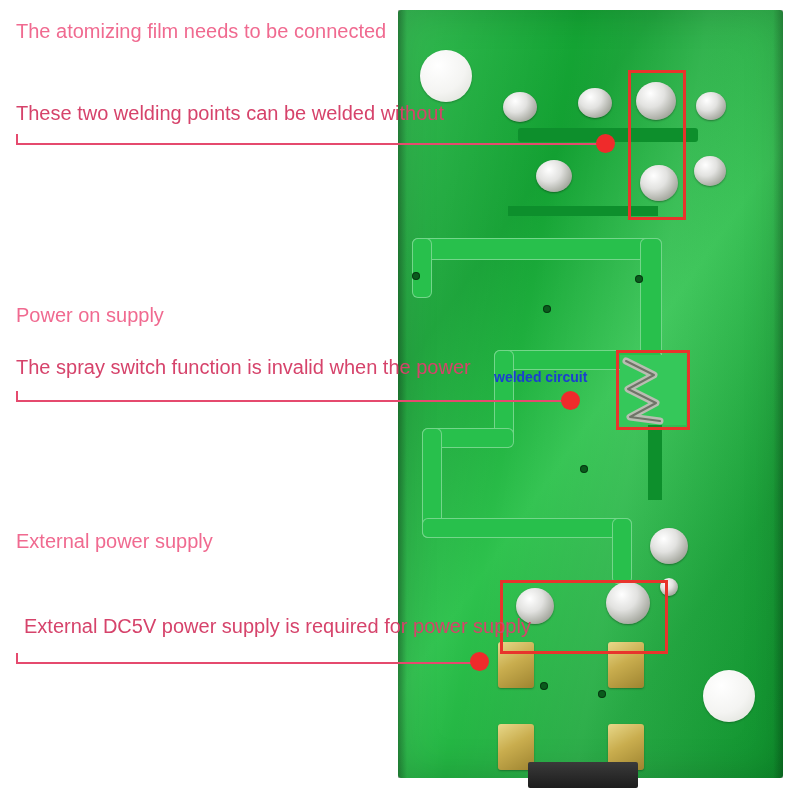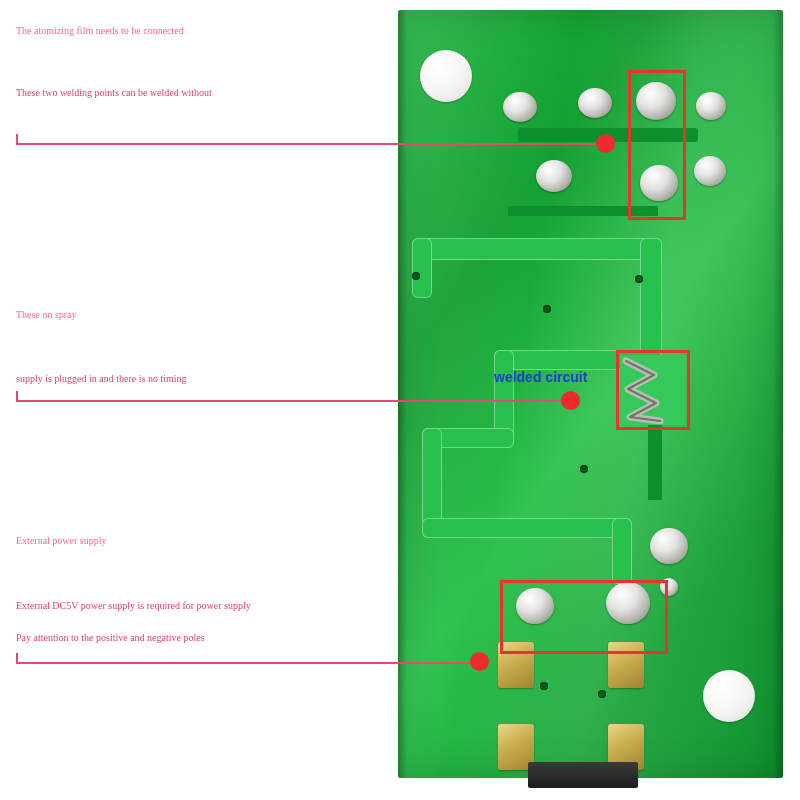--- a/index.html
+++ b/index.html
@@ -121,30 +121,30 @@
   .leader-v {
     position: absolute;
     width: 2px;
     background: #e54a6e;
   }
 
   
   .ann {
     position: absolute;
     color: #e8537a;
-    font-size: 10px;
+    font-size: 20px;
     line-height: 26px;
     white-space: nowrap;
-    font-family: Liberation Serif, serif;
   }
   .ann-title {
     color: #f06a90;
   }
   .ann-sub {
     color: #d6436b;
+    margin-top: 20px;
   }
   .label-short {
     position: absolute;
     color: #1a3fd0;
     font-size: 14px;
     font-weight: bold;
     white-space: nowrap;
   }
 </style>
 </head>
@@ -212,28 +212,27 @@
     <div class="hl-rect" style="left:218px; top:340px; width:74px; height:80px;"></div>
     <div class="hl-rect" style="left:102px; top:570px; width:168px; height:74px;"></div>
   </div>
 
   <div class="ann ann-title" style="left:16px; top:18px;">The atomizing film needs to be connected</div>
   <div class="ann ann-sub" style="left:16px; top:80px;">These two welding points can be welded without</div>
   <div class="leader" style="left:16px; top:143px; width:590px;"></div>
   <div class="leader-v" style="left:16px; top:134px; height:10px;"></div>
   <div class="dot" style="left:596px; top:134px;"></div>
 
-  <div class="ann ann-title" style="left:16px; top:302px;">These on spray</div>
-  <div class="ann ann-sub" style="left:16px; top:366px;">supply is plugged in and there is no timing</div>
+  <div class="ann ann-title" style="left:16px; top:302px;">Power on supply</div>
+  <div class="ann ann-sub" style="left:16px; top:334px;">The spray switch function is invalid when the power</div>
   <div class="leader" style="left:16px; top:400px; width:552px;"></div>
   <div class="leader-v" style="left:16px; top:391px; height:10px;"></div>
   <div class="dot" style="left:561px; top:391px;"></div>
 
   <div class="label-short" style="left:494px; top:369px;">welded circuit</div>
 
   <div class="ann ann-title" style="left:16px; top:528px;">External power supply</div>
-  <div class="ann ann-sub" style="left:16px; top:593px;">External DC5V power supply is required for power supply</div>
-  <div class="ann ann-sub" style="left:16px; top:625px;">Pay attention to the positive and negative poles</div>
+  <div class="ann ann-sub" style="left:24px; top:593px;">External DC5V power supply is required for power supply</div>
   <div class="leader" style="left:16px; top:662px; width:460px;"></div>
   <div class="leader-v" style="left:16px; top:653px; height:10px;"></div>
   <div class="dot" style="left:470px; top:652px;"></div>
 
 </div>
 
 </body></html>

